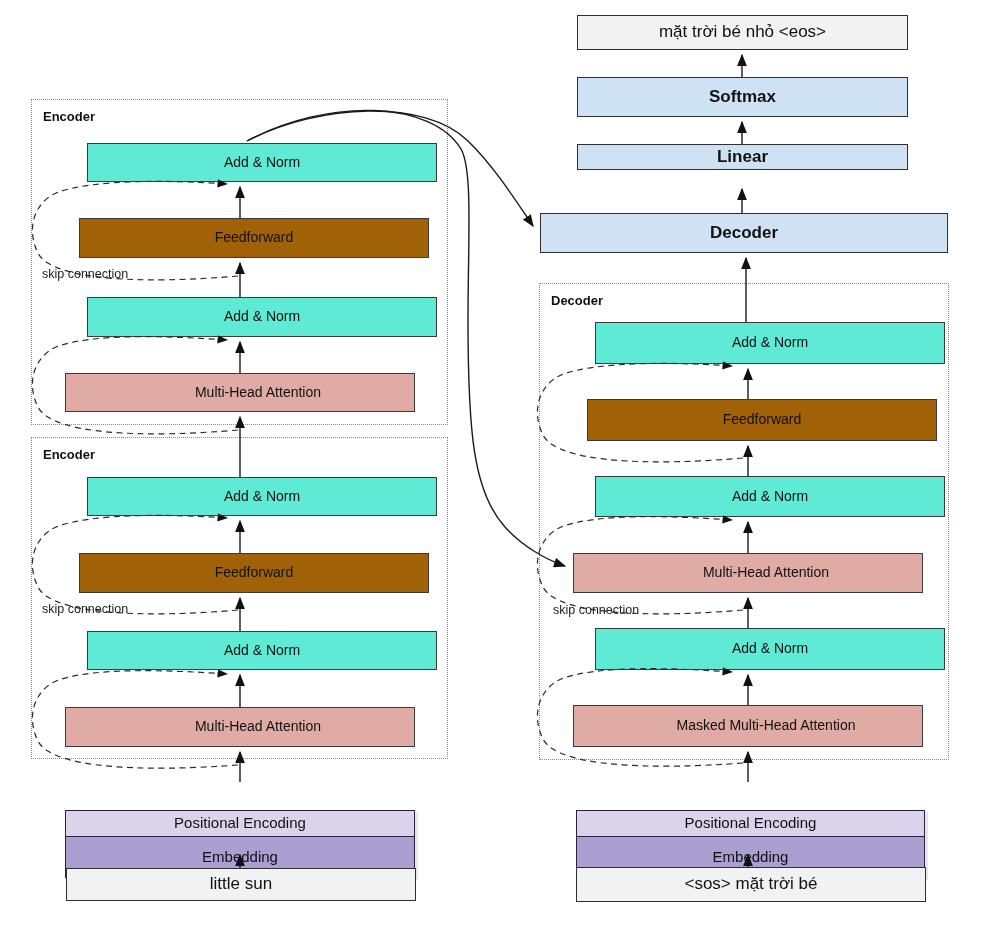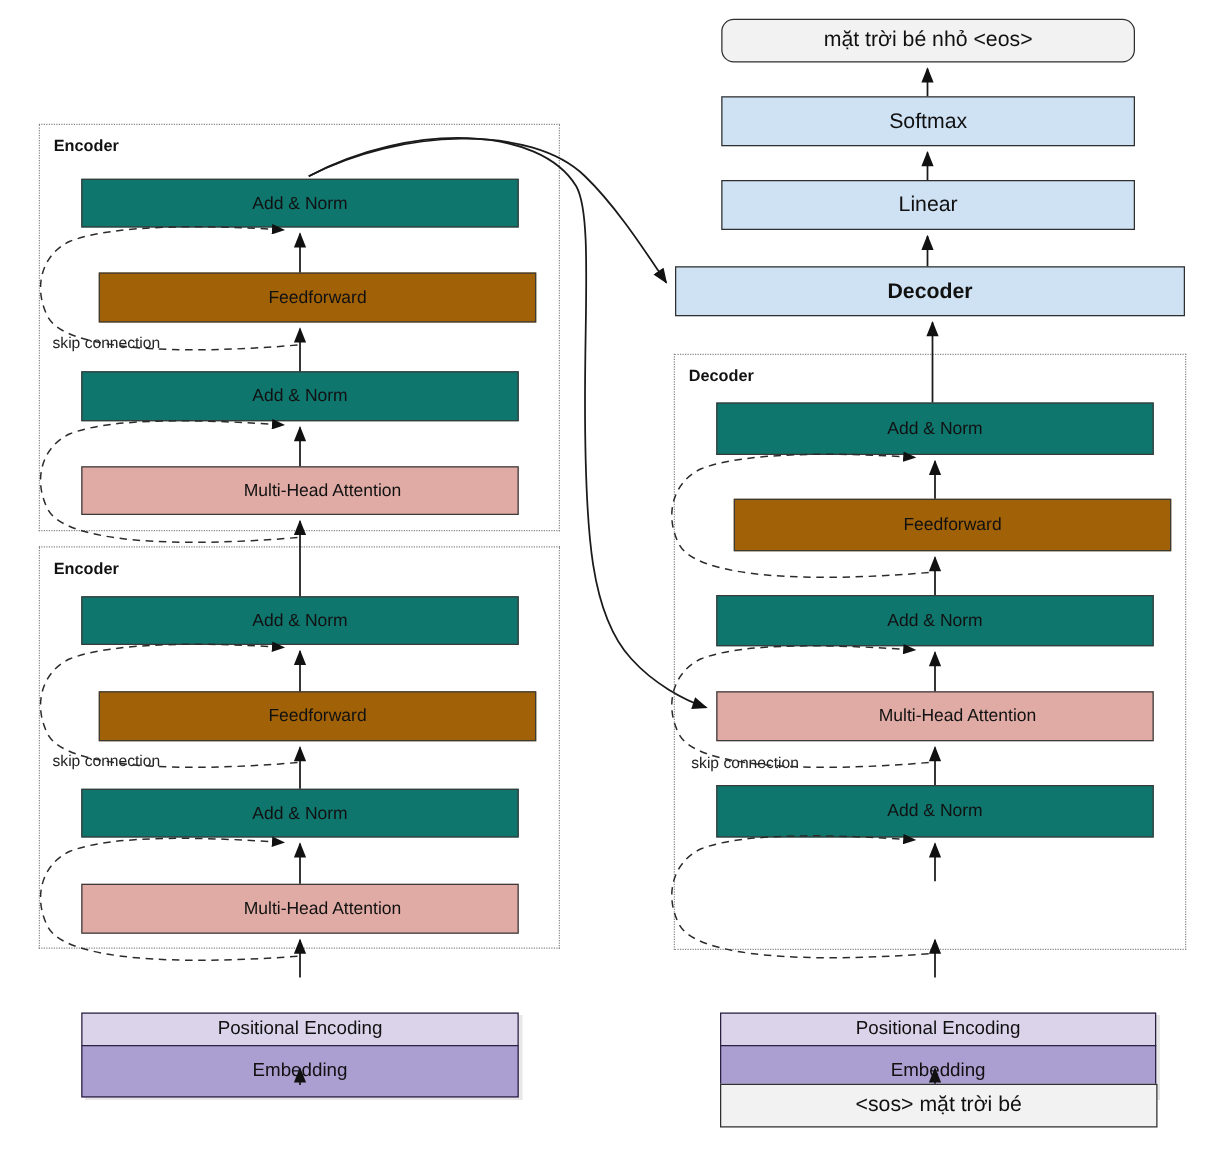--- a/index.html
+++ b/index.html
@@ -29,28 +29,28 @@
     box-sizing:border-box;
     border:1px solid #3a3a3a;
     display:flex;
     align-items:center;
     justify-content:center;
     z-index:2;
     font-size:14px;
     text-align:center;
     line-height:1.1;
   }
-  .orange{background:#0f766e;}
+  .orange{background:#5eead4;margin-left:22px;}
   .green{background:#a16207;margin-left:14px;}
   .pink{background:#E0ABA5;padding-left:36px;}
   .blue{background:#CFE2F3;border-color:#2f2f2f;}
   .lavender{background:#DAD3EA;border-color:#2a2140;box-shadow:3px 2px 0 #e7e7e7;}
   .purple{background:#AB9ED1;border-color:#2a2140;box-shadow:3px 2px 0 #e7e7e7;}
   .io{background:#F2F2F2;border-color:#2f2f2f;font-size:17px;}
-  .big{font-size:17px;}
+  .big{font-size:17px;font-weight:bold;}
   .bold{font-weight:bold;}
   .mid{font-size:15px;margin-top:28px;}
   .skip{
     position:absolute;
     font-size:12.5px;
     color:#222;
     z-index:2;
     white-space:nowrap;
   }
   svg.arrows{
@@ -84,31 +84,33 @@
   <div class="skip" style="left:42px;top:267px;">skip connection</div>
 
   <div class="box orange" style="left:65px;top:477px;width:350px;height:39px;">Add &amp; Norm</div>
   <div class="box green" style="left:65px;top:553px;width:350px;height:40px;">Feedforward</div>
   <div class="box orange" style="left:65px;top:631px;width:350px;height:39px;">Add &amp; Norm</div>
   <div class="box pink" style="left:65px;top:707px;width:350px;height:40px;">Multi-Head Attention</div>
   <div class="skip" style="left:42px;top:602px;">skip connection</div>
 
   <div class="box lavender mid" style="left:65px;top:782px;width:350px;height:27px;">Positional Encoding</div>
   <div class="box purple mid" style="left:65px;top:808px;width:350px;height:42px;">Embedding</div>
+  <div class="box io" style="left:66px;top:868px;width:350px;height:33px;">little sun</div>
 
-  <div class="box io" style="left:577px;top:15px;width:331px;height:35px;border-radius:10px;">mặt trời bé nhỏ &lt;eos&gt;</div>
+  <div class="box io" style="left:577px;top:15px;width:331px;height:35px;">mặt trời bé nhỏ &lt;eos&gt;</div>
   <div class="box blue big" style="left:577px;top:77px;width:331px;height:40px;">Softmax</div>
-  <div class="box blue big" style="left:577px;top:144px;width:331px;height:40px;">Linear</div>
+  <div class="box blue big" style="left:577px;top:144px;width:331px;height:26px;">Linear</div>
   <div class="box blue big bold" style="left:540px;top:213px;width:408px;height:40px;">Decoder</div>
 
   <div class="box orange" style="left:573px;top:322px;width:350px;height:42px;">Add &amp; Norm</div>
   <div class="box green" style="left:573px;top:399px;width:350px;height:42px;">Feedforward</div>
   <div class="box orange" style="left:573px;top:476px;width:350px;height:41px;">Add &amp; Norm</div>
   <div class="box pink" style="left:573px;top:553px;width:350px;height:40px;">Multi-Head Attention</div>
   <div class="box orange" style="left:573px;top:628px;width:350px;height:42px;">Add &amp; Norm</div>
+  <div class="box pink" style="left:573px;top:705px;width:350px;height:42px;">Masked Multi-Head Attention</div>
   <div class="skip" style="left:553px;top:603px;">skip connection</div>
 
   <div class="box lavender mid" style="left:576px;top:782px;width:349px;height:27px;">Positional Encoding</div>
   <div class="box purple mid" style="left:576px;top:808px;width:349px;height:42px;">Embedding</div>
   <div class="box io" style="left:576px;top:867px;width:350px;height:35px;">&lt;sos&gt; mặt trời bé</div>
 
   <svg class="arrows" width="983" height="927" viewBox="0 0 983 927">
     <defs>
       <marker id="ah" viewBox="0 0 10 8" refX="9" refY="4" markerWidth="9" markerHeight="7" orient="auto">
         <path d="M0,0 L10,4 L0,8 z" fill="#111"></path>

